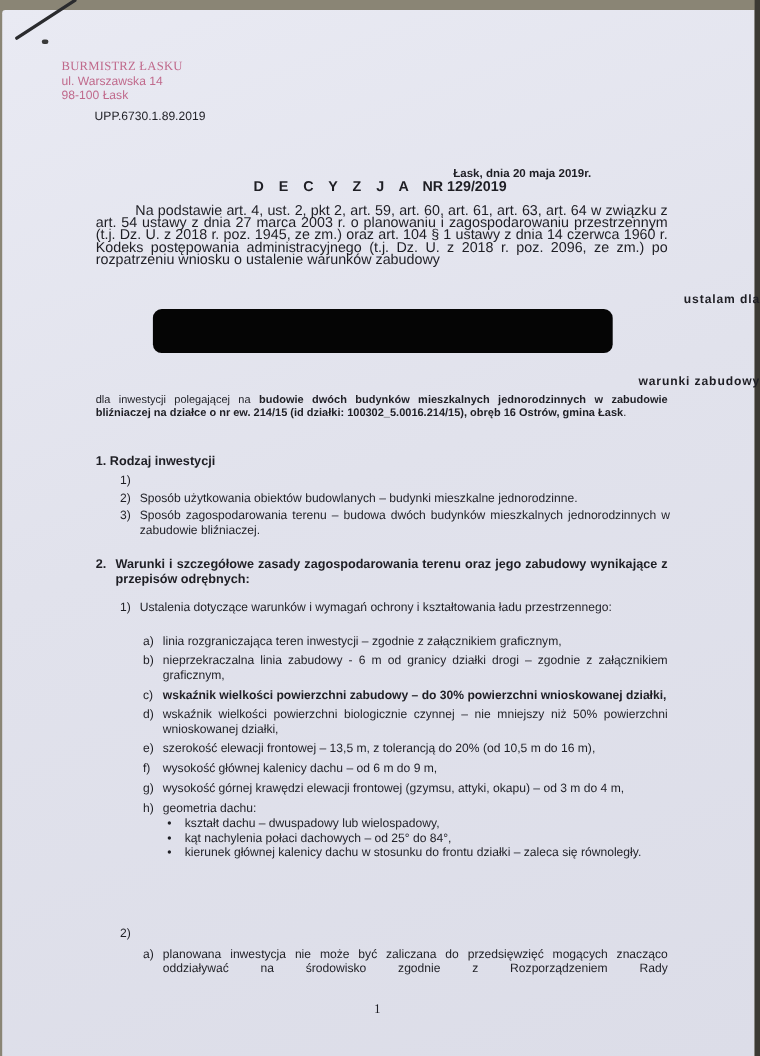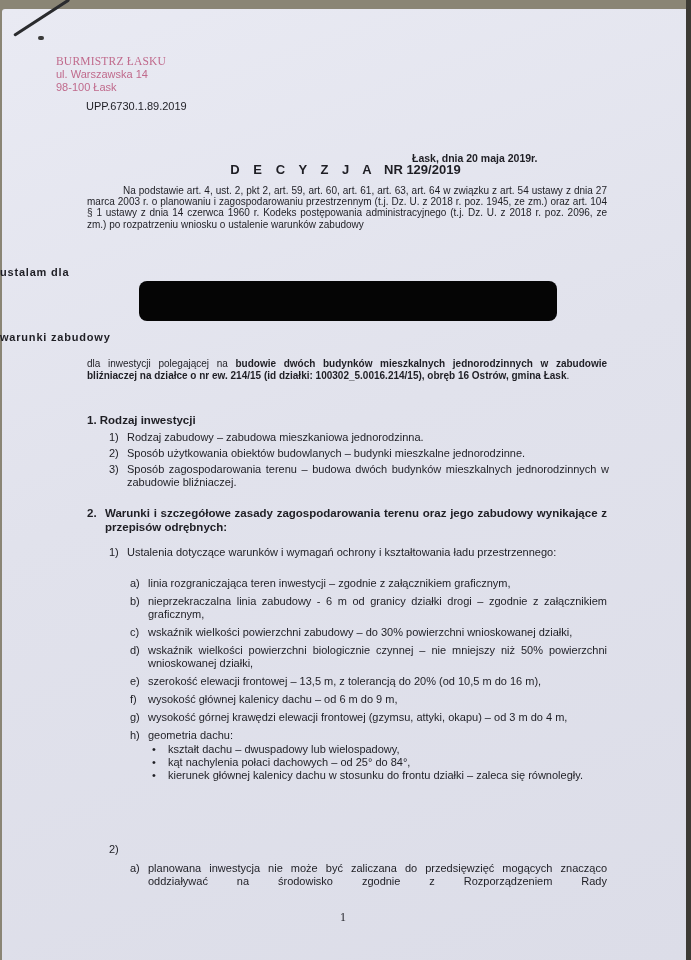--- a/index.html
+++ b/index.html
@@ -22,22 +22,22 @@
     border-radius:2px;
   }
   .staple2 { position:absolute; left:38px; top:36px; width:6px; height:4px; background:#3a3a3a; border-radius:2px; }
   .abs { position:absolute; }
   .stamp { color:#c06a8c; font-size:11px; line-height:13px; }
   .stamp .t1 { font-family:"Liberation Serif", serif; font-size:11.5px; letter-spacing:0.2px; }
   .sign { font-size:11px; }
   .date { font-size:10.5px; font-weight:bold; }
   .title { font-weight:bold; text-align:center; font-size:13px; line-height:16px; width:691px; left:0; }
   .title .spaced { letter-spacing:5px; }
-  .para { font-size:10px; line-height:11.2px; text-align:justify; }
-  .center-bold { font-weight:bold; text-align:left; font-size:11px; letter-spacing:0.8px; }
+  .para { font-size:13px; line-height:11.2px; text-align:justify; }
+  .center-bold { font-weight:bold; text-align:right; font-size:11px; letter-spacing:0.8px; }
   .redact { background:#050505; border-radius:8px; }
   .body { font-size:11px; line-height:13px; }
   .sec { font-size:11.5px; font-weight:bold; line-height:14px; }
   .li { display:flex; }
   .li .n { flex:0 0 auto; }
   .just { text-align:justify; }
   .pageno { font-family:"Liberation Serif", serif; font-size:12px; }
 </style>
 </head>
 <body>
@@ -57,31 +57,30 @@
 <div class="abs date" style="left:412px; top:108px;margin-top:44px;">Łask, dnia 20 maja 2019r.</div>
 
 <div class="abs title" style="top:162px;">
   <div><span class="spaced">D E C Y Z J A</span>&nbsp;&nbsp;<span>NR 129/2019</span></div>
 </div>
 
 <div class="abs para" style="left:87px; top:185px; width:520px; text-indent:36px;">Na podstawie art. 4, ust. 2, pkt 2, art. 59, art. 60, art. 61, art. 63, art. 64 w związku z art. 54 ustawy z dnia 27 marca 2003 r. o planowaniu i zagospodarowaniu przestrzennym (t.j. Dz. U. z 2018 r. poz. 1945, ze zm.) oraz art. 104 § 1 ustawy z dnia 14 czerwca 1960 r. Kodeks postępowania administracyjnego (t.j. Dz. U. z 2018 r. poz. 2096, ze zm.) po rozpatrzeniu wniosku o ustalenie warunków zabudowy</div>
 
 <div class="abs center-bold" style="left:0; width:691px; top:266px;">ustalam dla</div>
 <div class="abs redact" style="left:139px; top:281px; width:418px; height:40px;"></div>
-<div class="abs center-bold" style="left:0; width:691px; top:331px;">warunki zabudowy</div>
+<div class="abs center-bold" style="left:0; width:691px; top:341px;">warunki zabudowy</div>
 
 <div class="abs para" style="left:87px; top:358px; width:520px; font-size:10px; line-height:11.5px;">
   <span>dla inwestycji polegającej na </span><b>budowie dwóch budynków mieszkalnych jednorodzinnych w zabudowie bliźniaczej na działce o nr ew. 214/15 (id działki: 100302_5.0016.214/15), obręb 16 Ostrów, gmina Łask</b><span>.</span>
 </div>
 
 <div class="abs sec" style="left:87px; top:413px;">1. Rodzaj inwestycji</div>
 <div class="abs body" style="left:109px; top:431px; width:500px;">
   <div class="li" style="margin-bottom:3px;">
       <span class="n" style="width:18px;">1)</span>
-      <span>Rodzaj zabudowy – zabudowa mieszkaniowa jednorodzinna.</span>
     </div>
   <div class="li" style="margin-bottom:3px;">
       <span class="n" style="width:18px;">2)</span>
       <span>Sposób użytkowania obiektów budowlanych – budynki mieszkalne jednorodzinne.</span>
     </div>
   <div class="li">
       <span class="n" style="width:18px;">3)</span>
       <span class="just" style="flex:1;">Sposób zagospodarowania terenu – budowa dwóch budynków mieszkalnych jednorodzinnych w zabudowie bliźniaczej.</span>
     </div>
 </div>
@@ -100,21 +99,21 @@
   <div class="li" style="margin-bottom:5px;">
       <span class="n" style="width:18px;">a)</span>
       <span class="just" style="flex:1;">linia rozgraniczająca teren inwestycji – zgodnie z załącznikiem graficznym,</span>
     </div>
   <div class="li" style="margin-bottom:5px;">
       <span class="n" style="width:18px;">b)</span>
       <span class="just" style="flex:1;">nieprzekraczalna linia zabudowy - 6 m od granicy działki drogi – zgodnie z załącznikiem graficznym,</span>
     </div>
   <div class="li" style="margin-bottom:5px;">
       <span class="n" style="width:18px;">c)</span>
-      <span class="just" style="flex:1;">wskaźnik wielkości powierzchni zabudowy – do 30% powierzchni wnioskowanej działki,</span>
+      <span class="just" style="flex:1;font-weight:bold;">wskaźnik wielkości powierzchni zabudowy – do 30% powierzchni wnioskowanej działki,</span>
     </div>
   <div class="li" style="margin-bottom:5px;">
       <span class="n" style="width:18px;">d)</span>
       <span class="just" style="flex:1;">wskaźnik wielkości powierzchni biologicznie czynnej – nie mniejszy niż 50% powierzchni wnioskowanej działki,</span>
     </div>
   <div class="li" style="margin-bottom:5px;">
       <span class="n" style="width:18px;">e)</span>
       <span class="just" style="flex:1;">szerokość elewacji frontowej – 13,5 m, z tolerancją do 20% (od 10,5 m do 16 m),</span>
     </div>
   <div class="li" style="margin-bottom:5px;">

